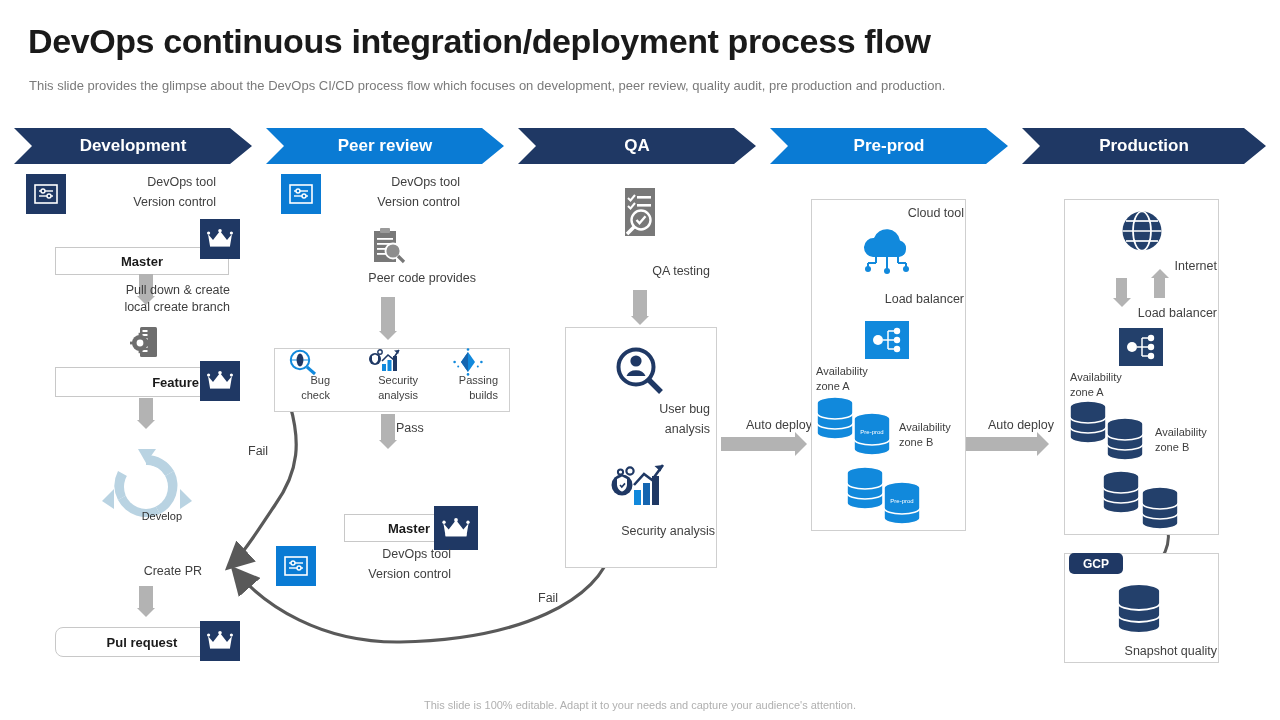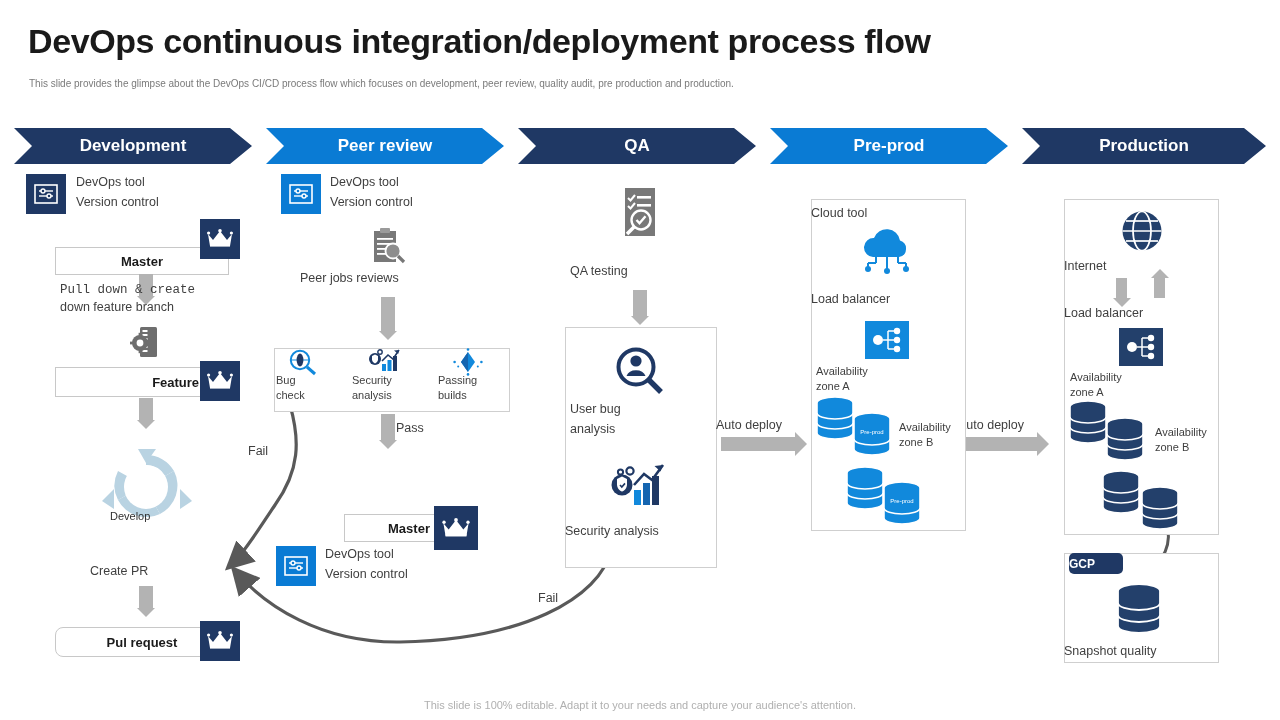--- a/index.html
+++ b/index.html
@@ -10,37 +10,37 @@
   }
 
   
   #title{
     position:absolute;left:28px;top:22px;
     font-size:34px;font-weight:bold;color:#1a1a1a;letter-spacing:-0.4px;
     white-space:nowrap;
   }
   #subtitle{
     position:absolute;left:29px;top:78px;
-    font-size:10px;color:#7a7a7a;white-space:nowrap;
+    font-size:13px;color:#7a7a7a;white-space:nowrap;
   }
   #footer{
     position:absolute;left:0;top:699px;width:1280px;text-align:center;
     font-size:11px;color:#b0b0b0;
   }
 
   
   .chev{
     position:absolute;top:128px;height:36px;
     display:flex;align-items:center;justify-content:center;
     color:#ffffff;font-size:17px;font-weight:bold;
     clip-path:polygon(0 0, calc(100% - 22px) 0, 100% 50%, calc(100% - 22px) 100%, 0 100%, 18px 50%);
   }
 
   
-  .lbl{position:absolute;font-size:12.5px;color:#3f3f3f;text-align:left;line-height:1.28;}
+  .lbl{position:absolute;font-size:12.5px;color:#3f3f3f;text-align:right;line-height:1.28;}
   .lbl.sm{font-size:11px;}
   .boxcard{position:absolute;border:1px solid #cfcfcf;background:#fff;}
   .branchbox{
     position:absolute;border:1px solid #c8c8c8;background:#fff;
     display:flex;align-items:center;justify-content:center;
     font-size:13px;font-weight:bold;color:#1a1a1a;
   }
   .crown{position:absolute;background:#1F3864;display:flex;align-items:center;justify-content:center;}
   .iconsq{position:absolute;display:flex;align-items:center;justify-content:center;}
   .greyarrow{position:absolute;background:#b3b3b3;}
@@ -124,22 +124,22 @@
     <path d="M1,5 L6,11 L13,2 L20,11 L25,5 L23,17 L3,17 Z" fill="#fff"></path>
     <rect x="3" y="15" width="20" height="2.6" fill="#fff"></rect>
     <circle cx="1.6" cy="4" r="1.6" fill="#fff"></circle>
       <circle cx="13" cy="1.8" r="1.8" fill="#fff"></circle>
       <circle cx="24.4" cy="4" r="1.6" fill="#fff"></circle>
   </svg>
 </div>
 
 <div class="greyarrow" style="left:139px;top:274px;width:14px;height:22px;"></div>
 
-<div class="lbl" style="left:60px;top:282px;width:170px;font-family:Liberation Mono, monospace;">Pull down &amp; create</div>
-<div class="lbl" style="left:60px;top:299px;width:170px;">down feature branch</div>
+<div class="lbl" style="left:60px;top:282px;width:170px;">Pull down &amp; create</div>
+<div class="lbl" style="left:60px;top:299px;width:170px;">local create branch</div>
 
 <div class="iconsq" style="left:128px;top:324px;width:36px;height:36px;">
   <svg width="30" height="32" viewBox="0 0 30 32">
     <rect x="9" y="1" width="17" height="30" rx="1.5" fill="#6e6e6e"></rect>
     <rect x="11.5" y="4" width="5" height="2" fill="#fff"></rect>
       <rect x="11.5" y="8" width="5" height="2" fill="#fff"></rect>
     <rect x="11.5" y="12" width="5" height="2" fill="#fff"></rect>
       <rect x="11.5" y="20" width="5" height="2" fill="#fff"></rect>
     <rect x="11.5" y="24" width="5" height="2" fill="#fff"></rect>
     <circle cx="9" cy="17" r="8" fill="#6e6e6e"></circle>
@@ -219,21 +219,21 @@
     <g fill="#fff">
         <rect x="6" y="11" width="16" height="1.8"></rect>
         <rect x="6" y="16" width="16" height="1.8"></rect>
     <rect x="6" y="21" width="16" height="1.8"></rect>
         <rect x="6" y="26" width="10" height="1.8"></rect>
       </g>
     <circle cx="22" cy="24" r="7.5" fill="#8e8e8e" stroke="#fff" stroke-width="1.8"></circle>
     <line x1="27" y1="29" x2="33" y2="35" stroke="#787878" stroke-width="3.2"></line>
   </svg>
 </div>
-<div class="lbl" style="left:300px;top:270px;width:176px;">Peer jobs reviews</div>
+<div class="lbl" style="left:300px;top:270px;width:176px;">Peer code provides</div>
 
 <div class="greyarrow" style="left:381px;top:297px;width:14px;height:34px;"></div>
 
 <div class="boxcard" style="left:274px;top:348px;width:234px;height:62px;"></div>
 
 <div class="iconsq" style="left:288px;top:349px;width:30px;height:26px;">
   <svg width="28" height="26" viewBox="0 0 28 26">
     <circle cx="11" cy="11" r="9.2" fill="none" stroke="#1189DC" stroke-width="2"></circle>
     <line x1="2" y1="11" x2="20" y2="11" stroke="#1189DC" stroke-width="1"></line>
     <ellipse cx="11" cy="11" rx="3.4" ry="6.4" fill="#1F3864"></ellipse>
@@ -527,21 +527,21 @@
     <g fill="#23406B" stroke="#fff" stroke-width="1.6">
       <ellipse cx="20" cy="7" rx="18" ry="6"></ellipse>
       <path d="M2,7 v30 a18,6 0 0 0 36,0 v-30"></path>
       <path d="M2,17 a18,6 0 0 0 36,0" fill="none"></path>
       <path d="M2,27 a18,6 0 0 0 36,0" fill="none"></path>
     </g>
   </svg>
 </div>
 
 <div class="boxcard" style="left:1064px;top:553px;width:153px;height:108px;"></div>
-<div style="position:absolute;left:1069px;top:553px;width:54px;height:21px;background:#1F3864;border-radius:5px;display:flex;align-items:center;">
+<div style="position:absolute;left:1069px;top:553px;width:54px;height:21px;background:#1F3864;border-radius:5px;display:flex;align-items:center;justify-content:center;">
   <span style="color:#fff;font-size:12px;font-weight:bold;">GCP</span>
 </div>
 <div style="position:absolute;left:1115px;top:583px;width:48px;height:52px;">
   <svg width="48" height="52" viewBox="0 0 48 52">
     <g fill="#23406B" stroke="#fff" stroke-width="1.8">
       <ellipse cx="24" cy="8" rx="21" ry="7"></ellipse>
       <path d="M3,8 v35 a21,7 0 0 0 42,0 v-35"></path>
       <path d="M3,20 a21,7 0 0 0 42,0" fill="none"></path>
       <path d="M3,32 a21,7 0 0 0 42,0" fill="none"></path>
     </g>

